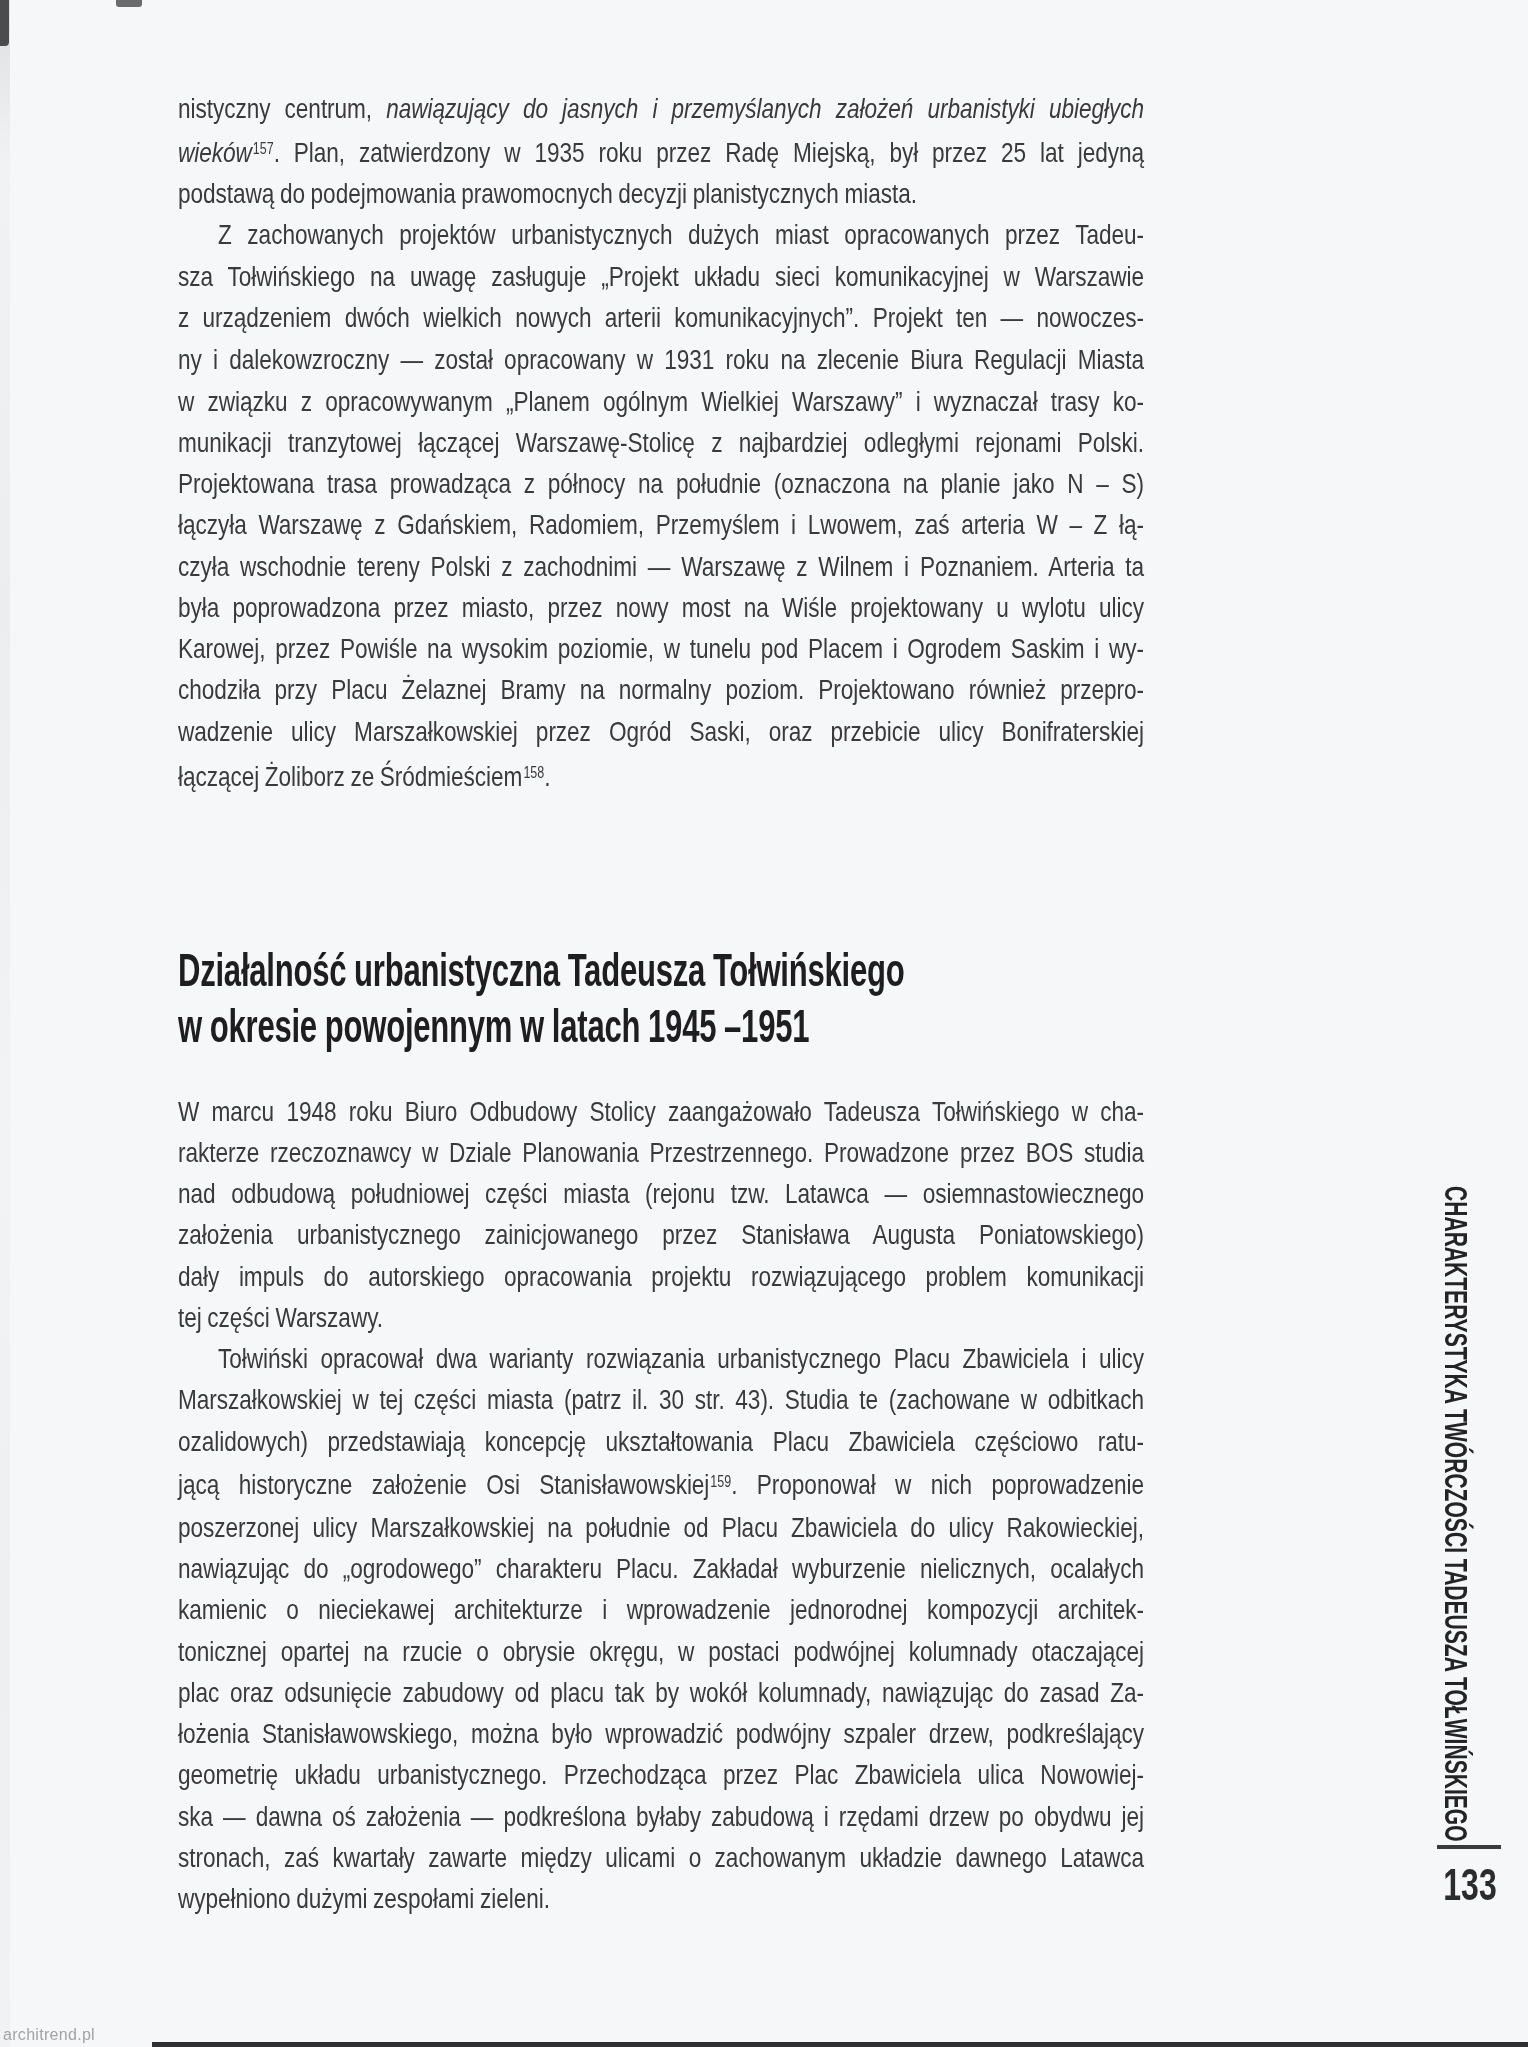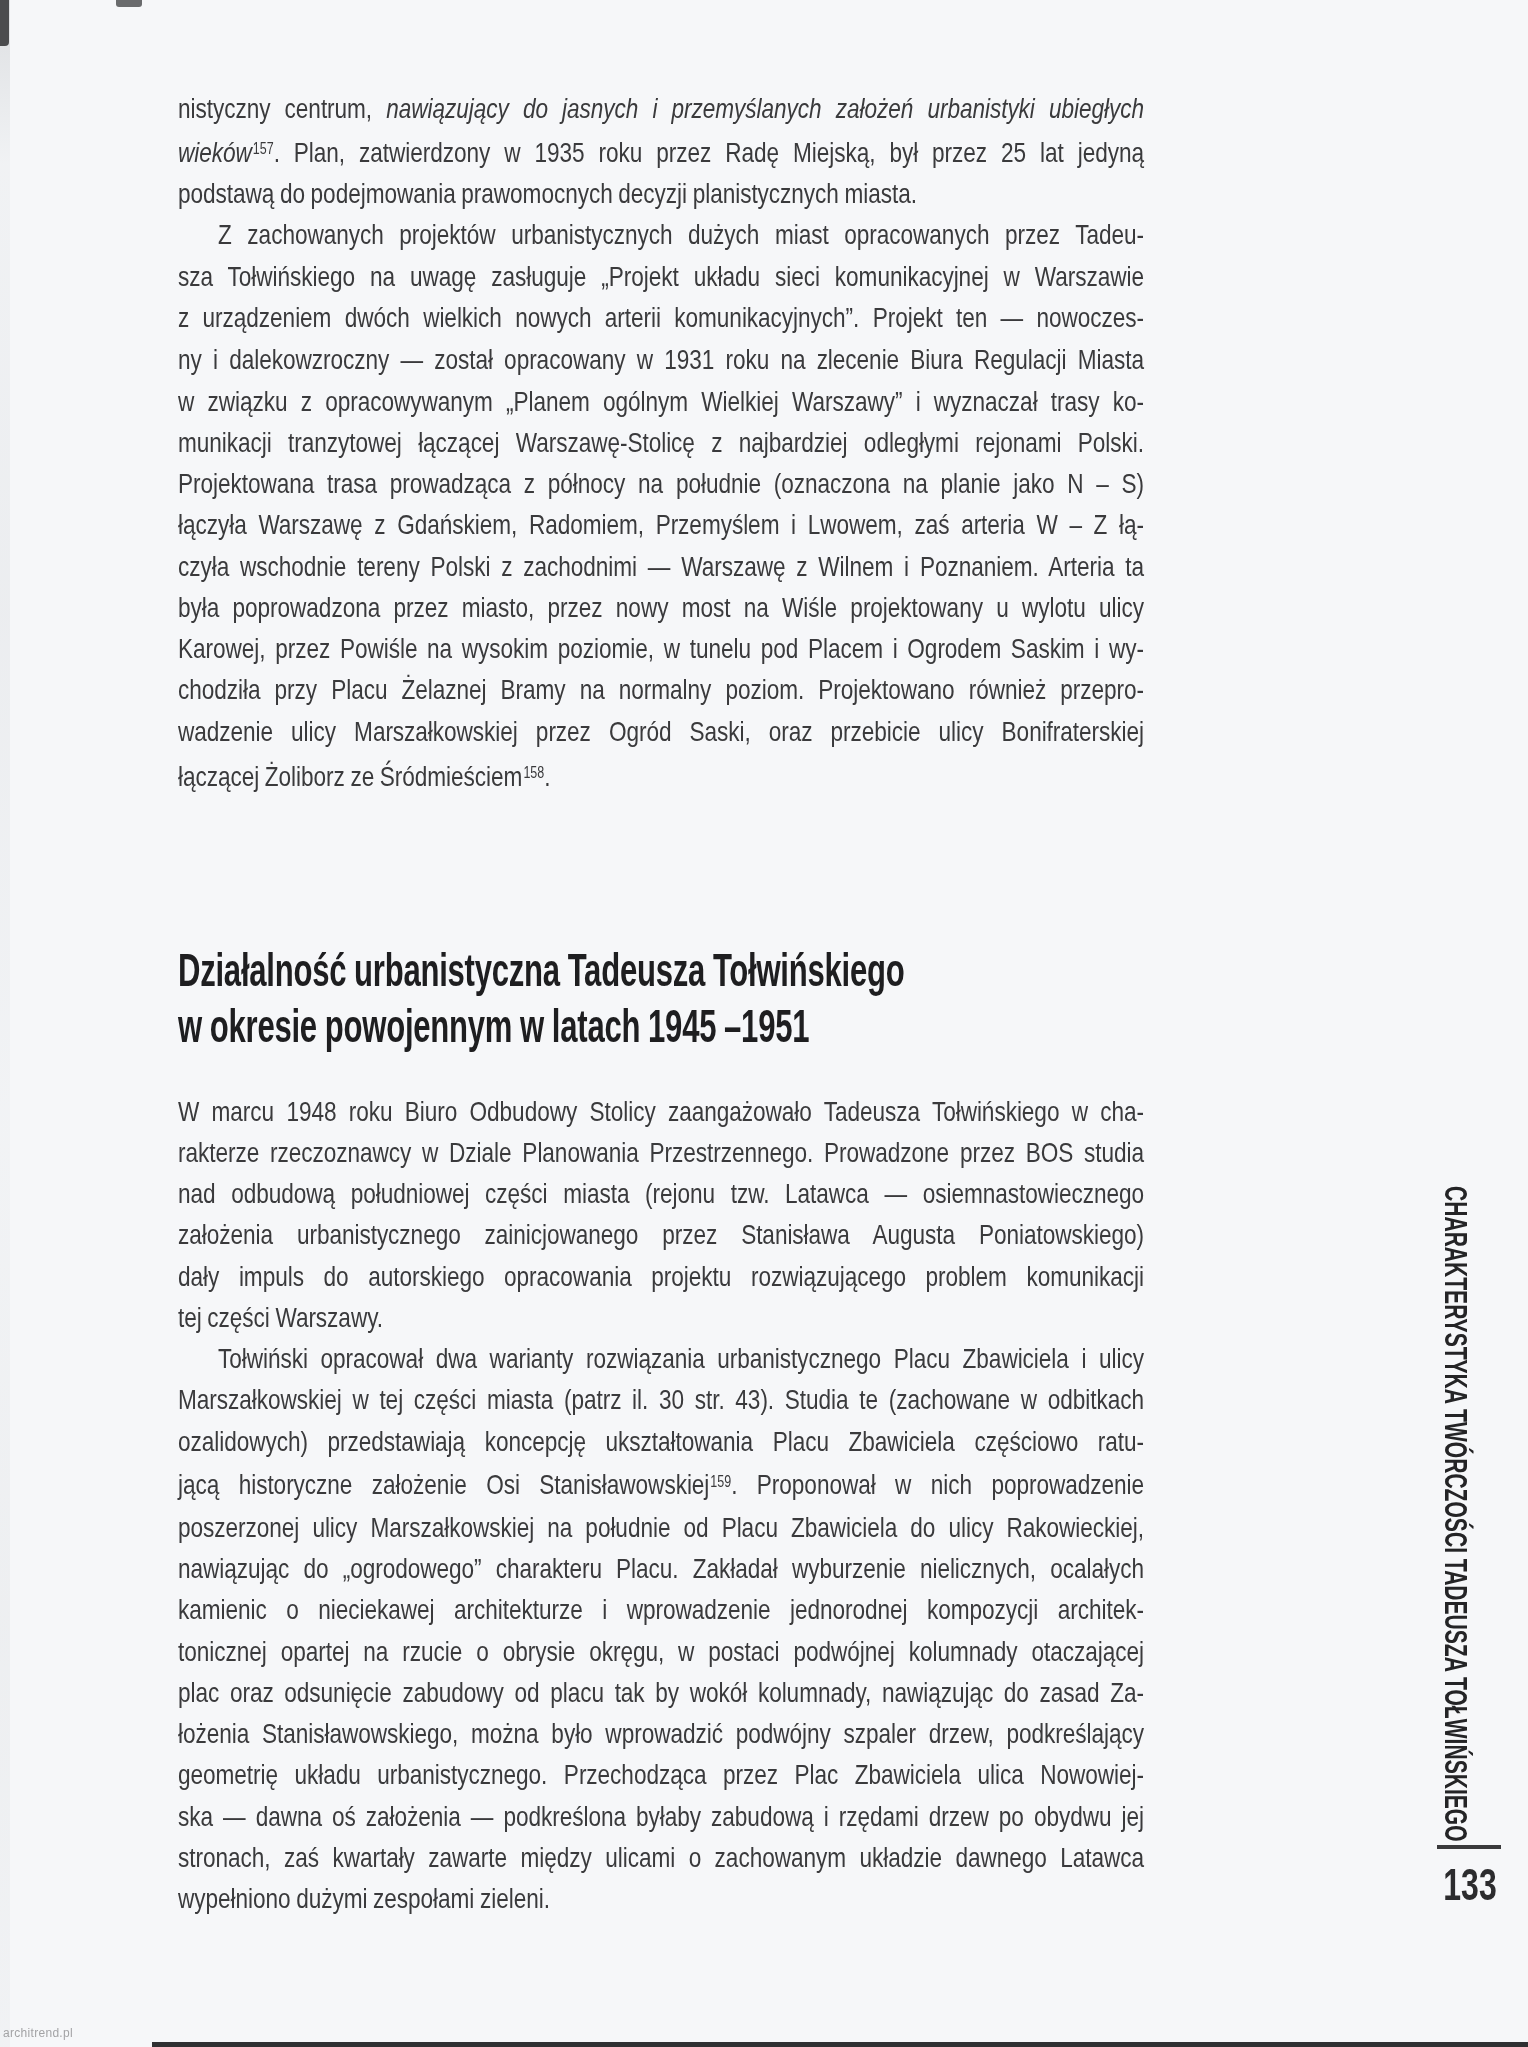--- a/index.html
+++ b/index.html
@@ -49,21 +49,21 @@
   }
 
   .pagerule { position:absolute; left:1437px; top:1845px; width:64px; height:4px; background:#3a3a3c; }
   .pagenum {
     position:absolute; left:1438px; top:1860px; width:80px; text-align:center;
     font-size:40px; font-weight:bold; color:#2c2c2e;
     transform:scaleX(0.8) scaleY(1.1); transform-origin:0 0;
   }
   .watermark {
     position:absolute; left:3px; top:2026px;
-    font-size:12px; color:#a3a3a5; letter-spacing:0.3px;
+    font-size:16px; color:#a3a3a5; letter-spacing:0.3px;
   }
 </style>
 </head>
 <body>
 
 <div class="page">
 
   <div class="edge-streak"></div>
   <div class="corner-mark-tl"></div>
   <div class="top-speck"></div>

